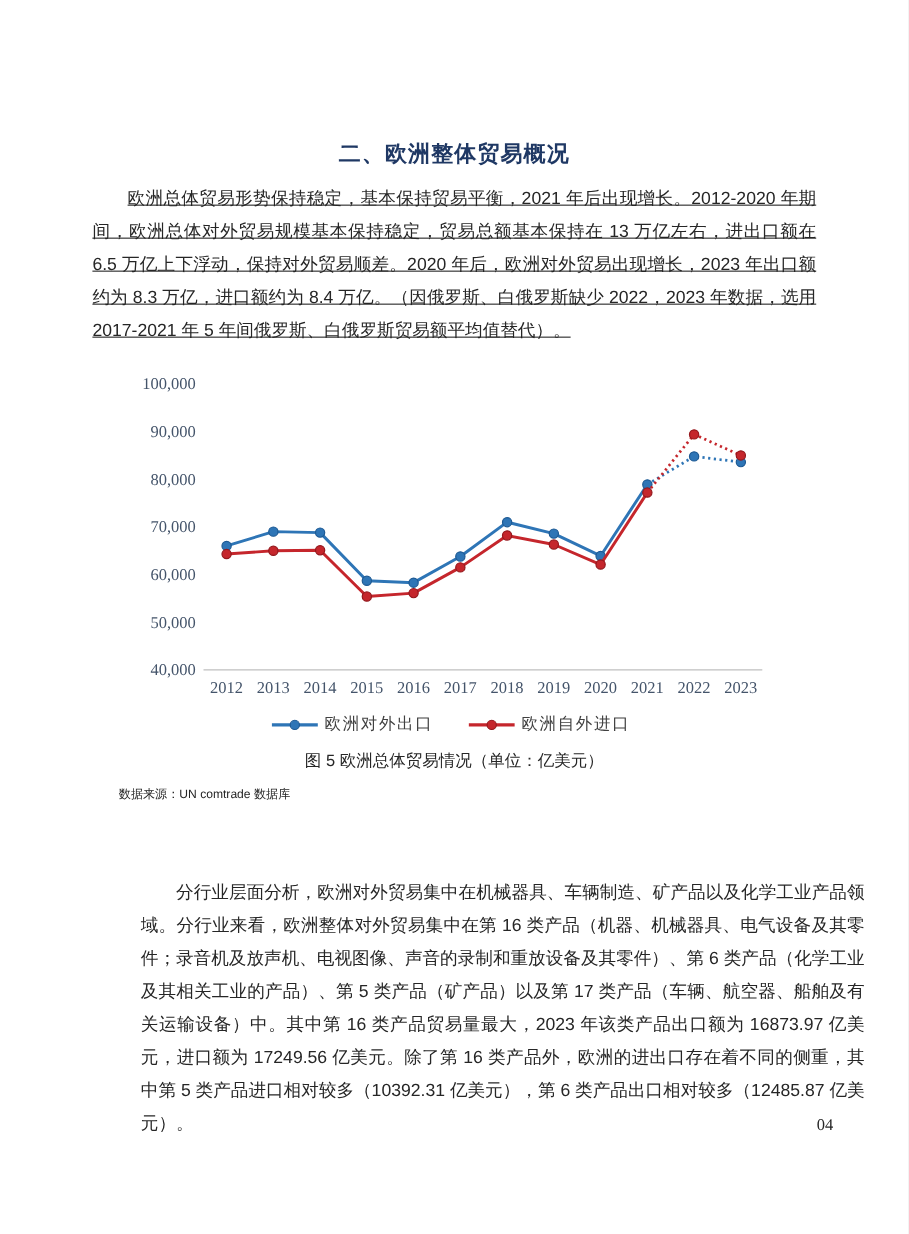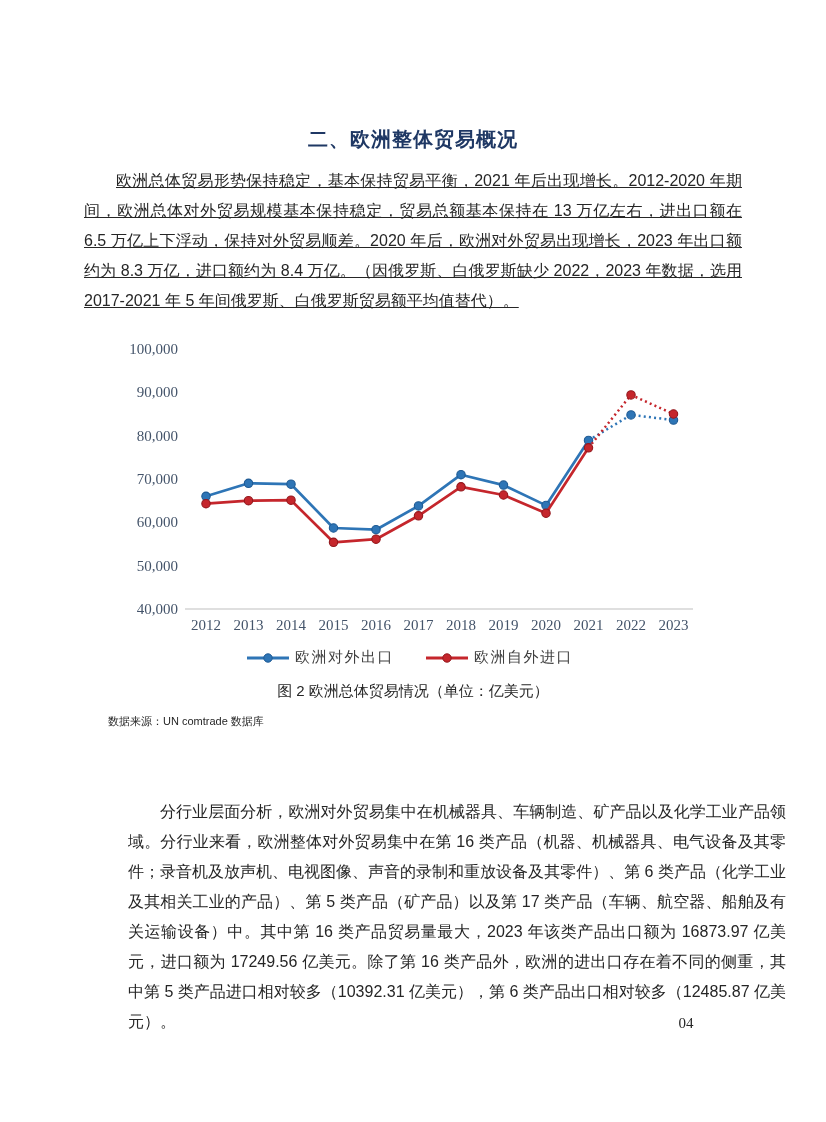--- a/index.html
+++ b/index.html
@@ -37,21 +37,21 @@
   .caption{
     position:absolute;top:682px;left:84px;width:658px;
     margin:0;text-align:center;
     font-size:15px;color:#262626;
   }
   .source{
     position:absolute;top:714px;left:108px;
     margin:0;font-size:11px;color:#262626;
   }
   .pageno{
-    position:absolute;top:1015px;left:666px;width:40px;
+    position:absolute;top:1015px;left:730px;width:40px;
     text-align:center;font-size:15px;color:#262626;
     font-family:"Liberation Serif","DejaVu Serif",serif;
   }
   .tick-text{
     font-family:"Liberation Serif","DejaVu Serif",serif;
     font-size:15px;
   }
 </style>
 </head>
 <body>
@@ -124,21 +124,21 @@
         <span class="legend-item">
           <svg width="42" height="12">
             <line x1="0" y1="6" x2="42" y2="6" stroke="#C5262C" stroke-width="3"></line>
             <circle cx="21" cy="6" r="4.2" fill="#C5262C" stroke="#94181D" stroke-width="1"></circle>
           </svg>
           <span>欧洲自外进口</span>
         </span>
       </div>
   </div>
 
-  <p class="caption">图 2 欧洲总体贸易情况（单位：亿美元）</p>
+  <p class="caption">图 5 欧洲总体贸易情况（单位：亿美元）</p>
 
   <p class="source">数据来源：UN comtrade 数据库</p>
 
   <p class="para p2">分行业层面分析，欧洲对外贸易集中在机械器具、车辆制造、矿产品以及化学工业产品领域。分行业来看，欧洲整体对外贸易集中在第 16 类产品（机器、机械器具、电气设备及其零件；录音机及放声机、电视图像、声音的录制和重放设备及其零件）、第 6 类产品（化学工业及其相关工业的产品）、第 5 类产品（矿产品）以及第 17 类产品（车辆、航空器、船舶及有关运输设备）中。其中第 16 类产品贸易量最大，2023 年该类产品出口额为 16873.97 亿美元，进口额为 17249.56 亿美元。除了第 16 类产品外，欧洲的进出口存在着不同的侧重，其中第 5 类产品进口相对较多（10392.31 亿美元），第 6 类产品出口相对较多（12485.87 亿美元）。</p>
 
   <div class="pageno">04</div>
 
 </div>
 
 </body></html>

